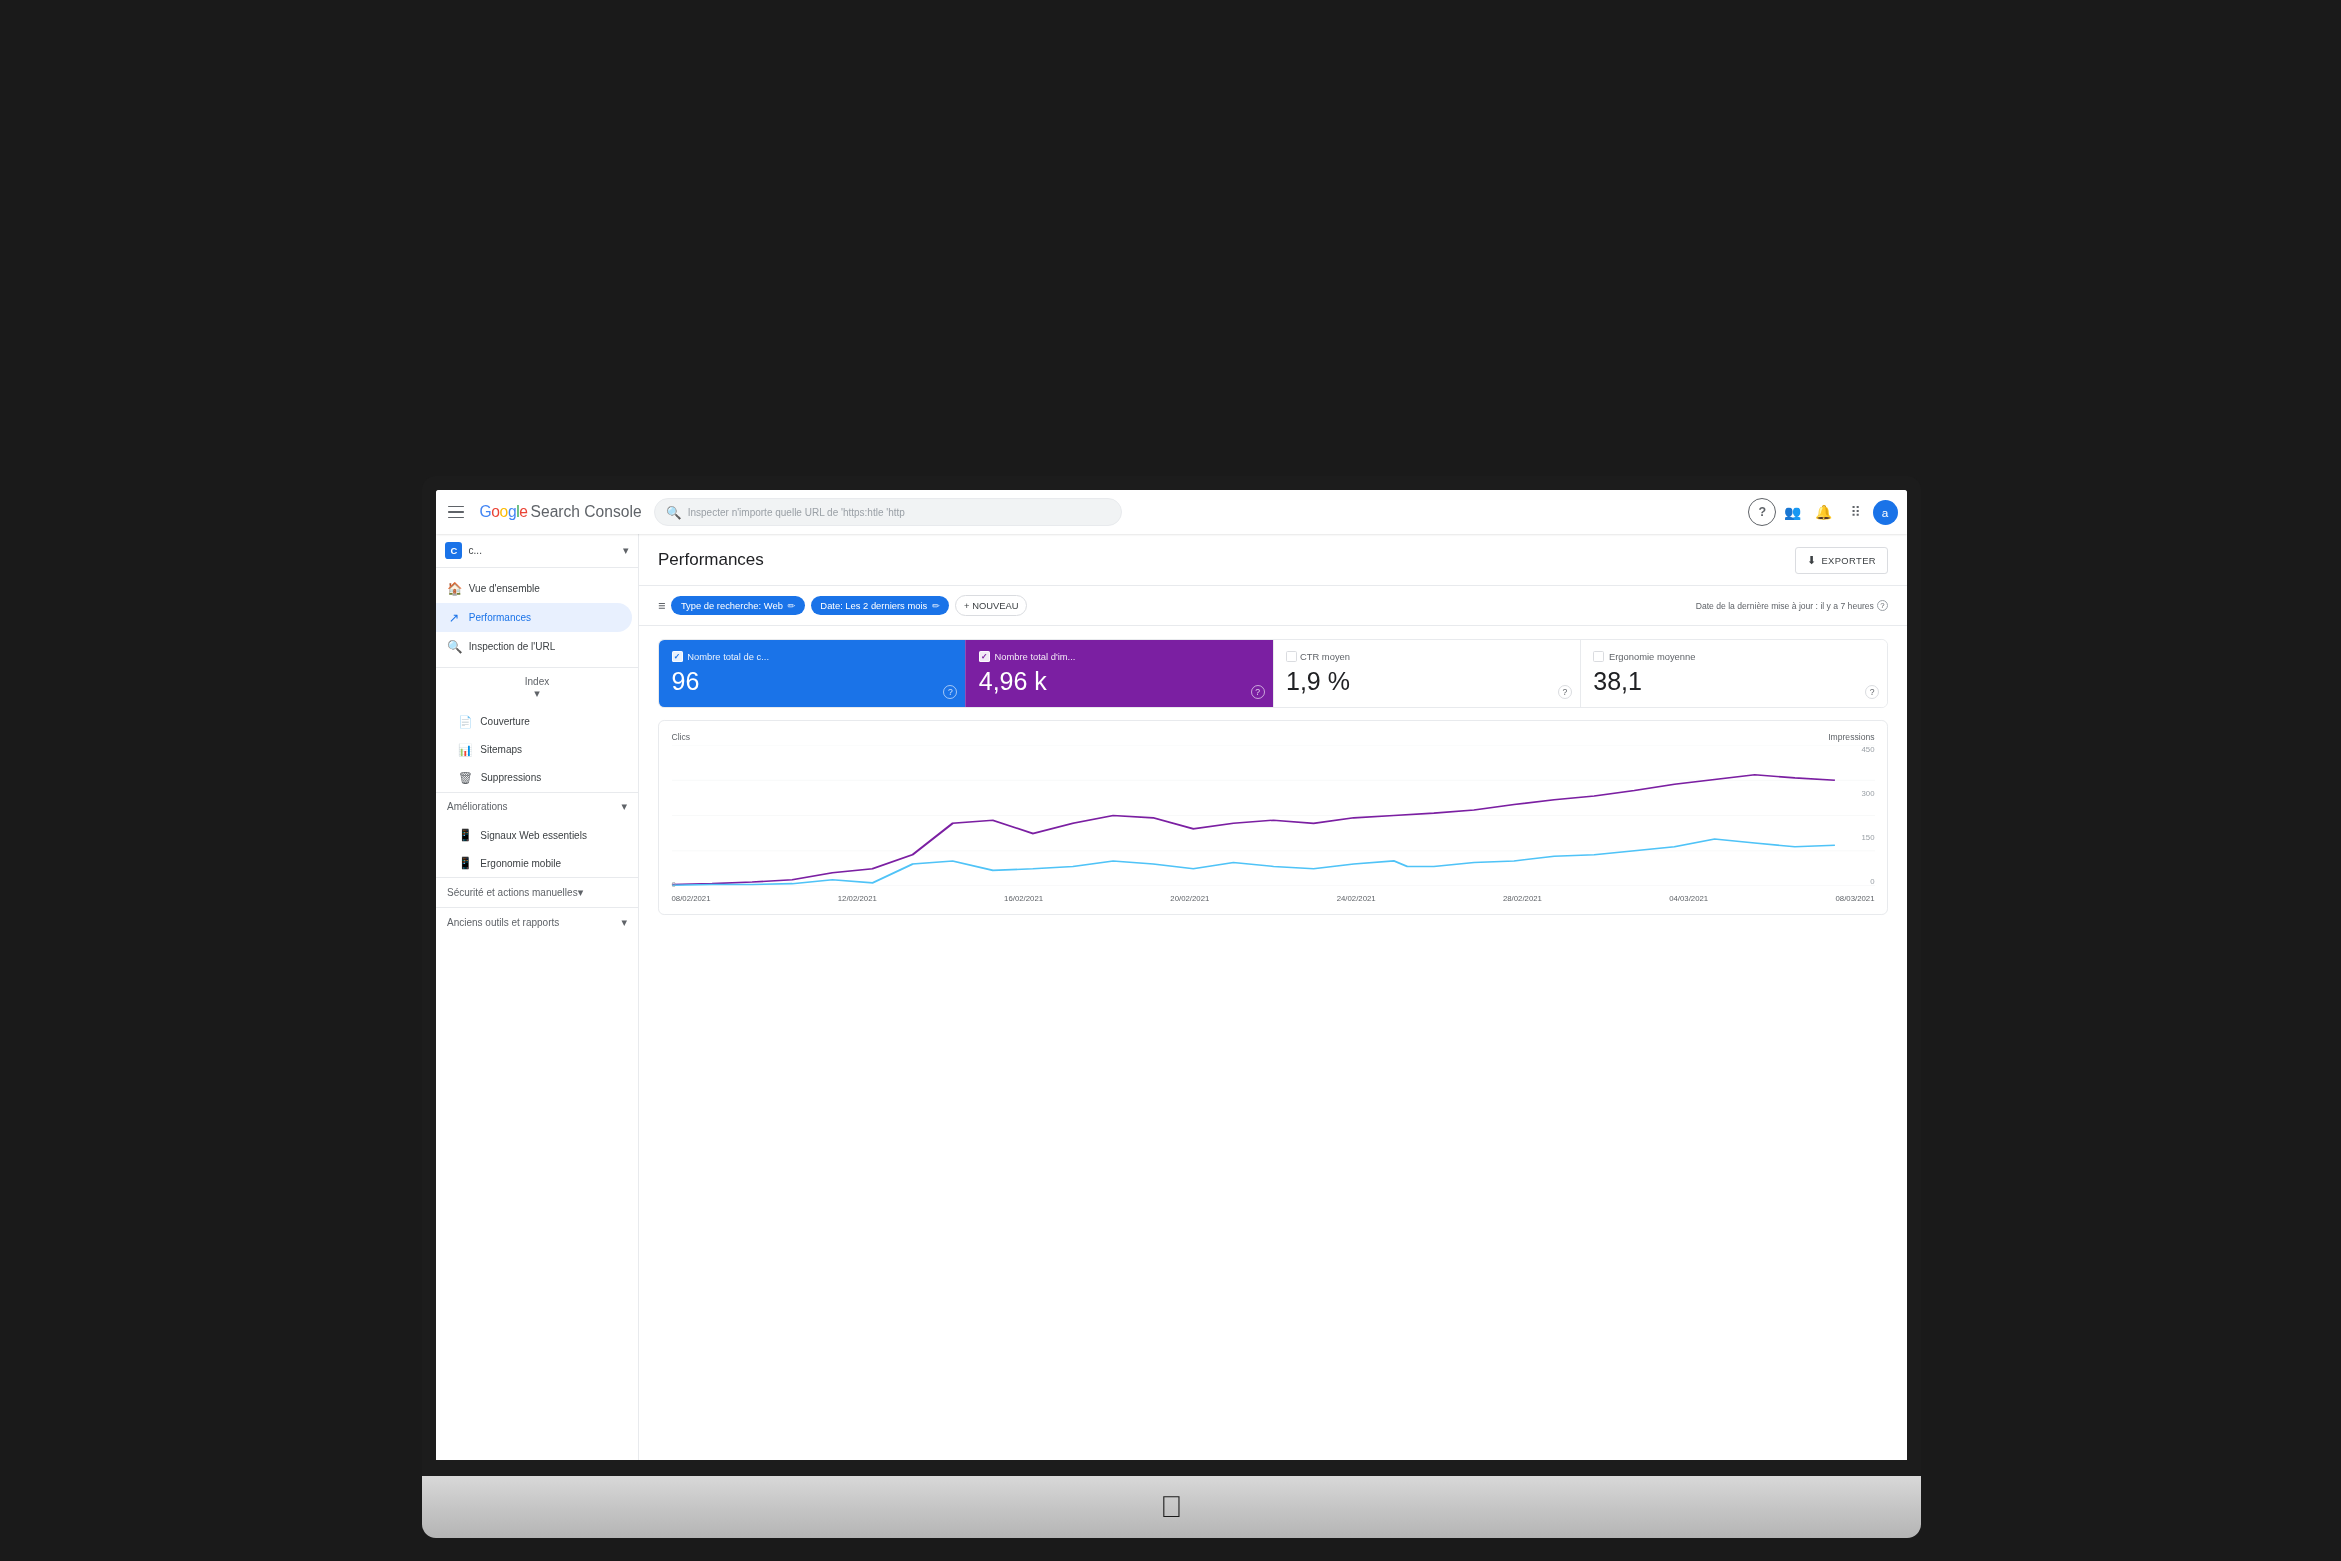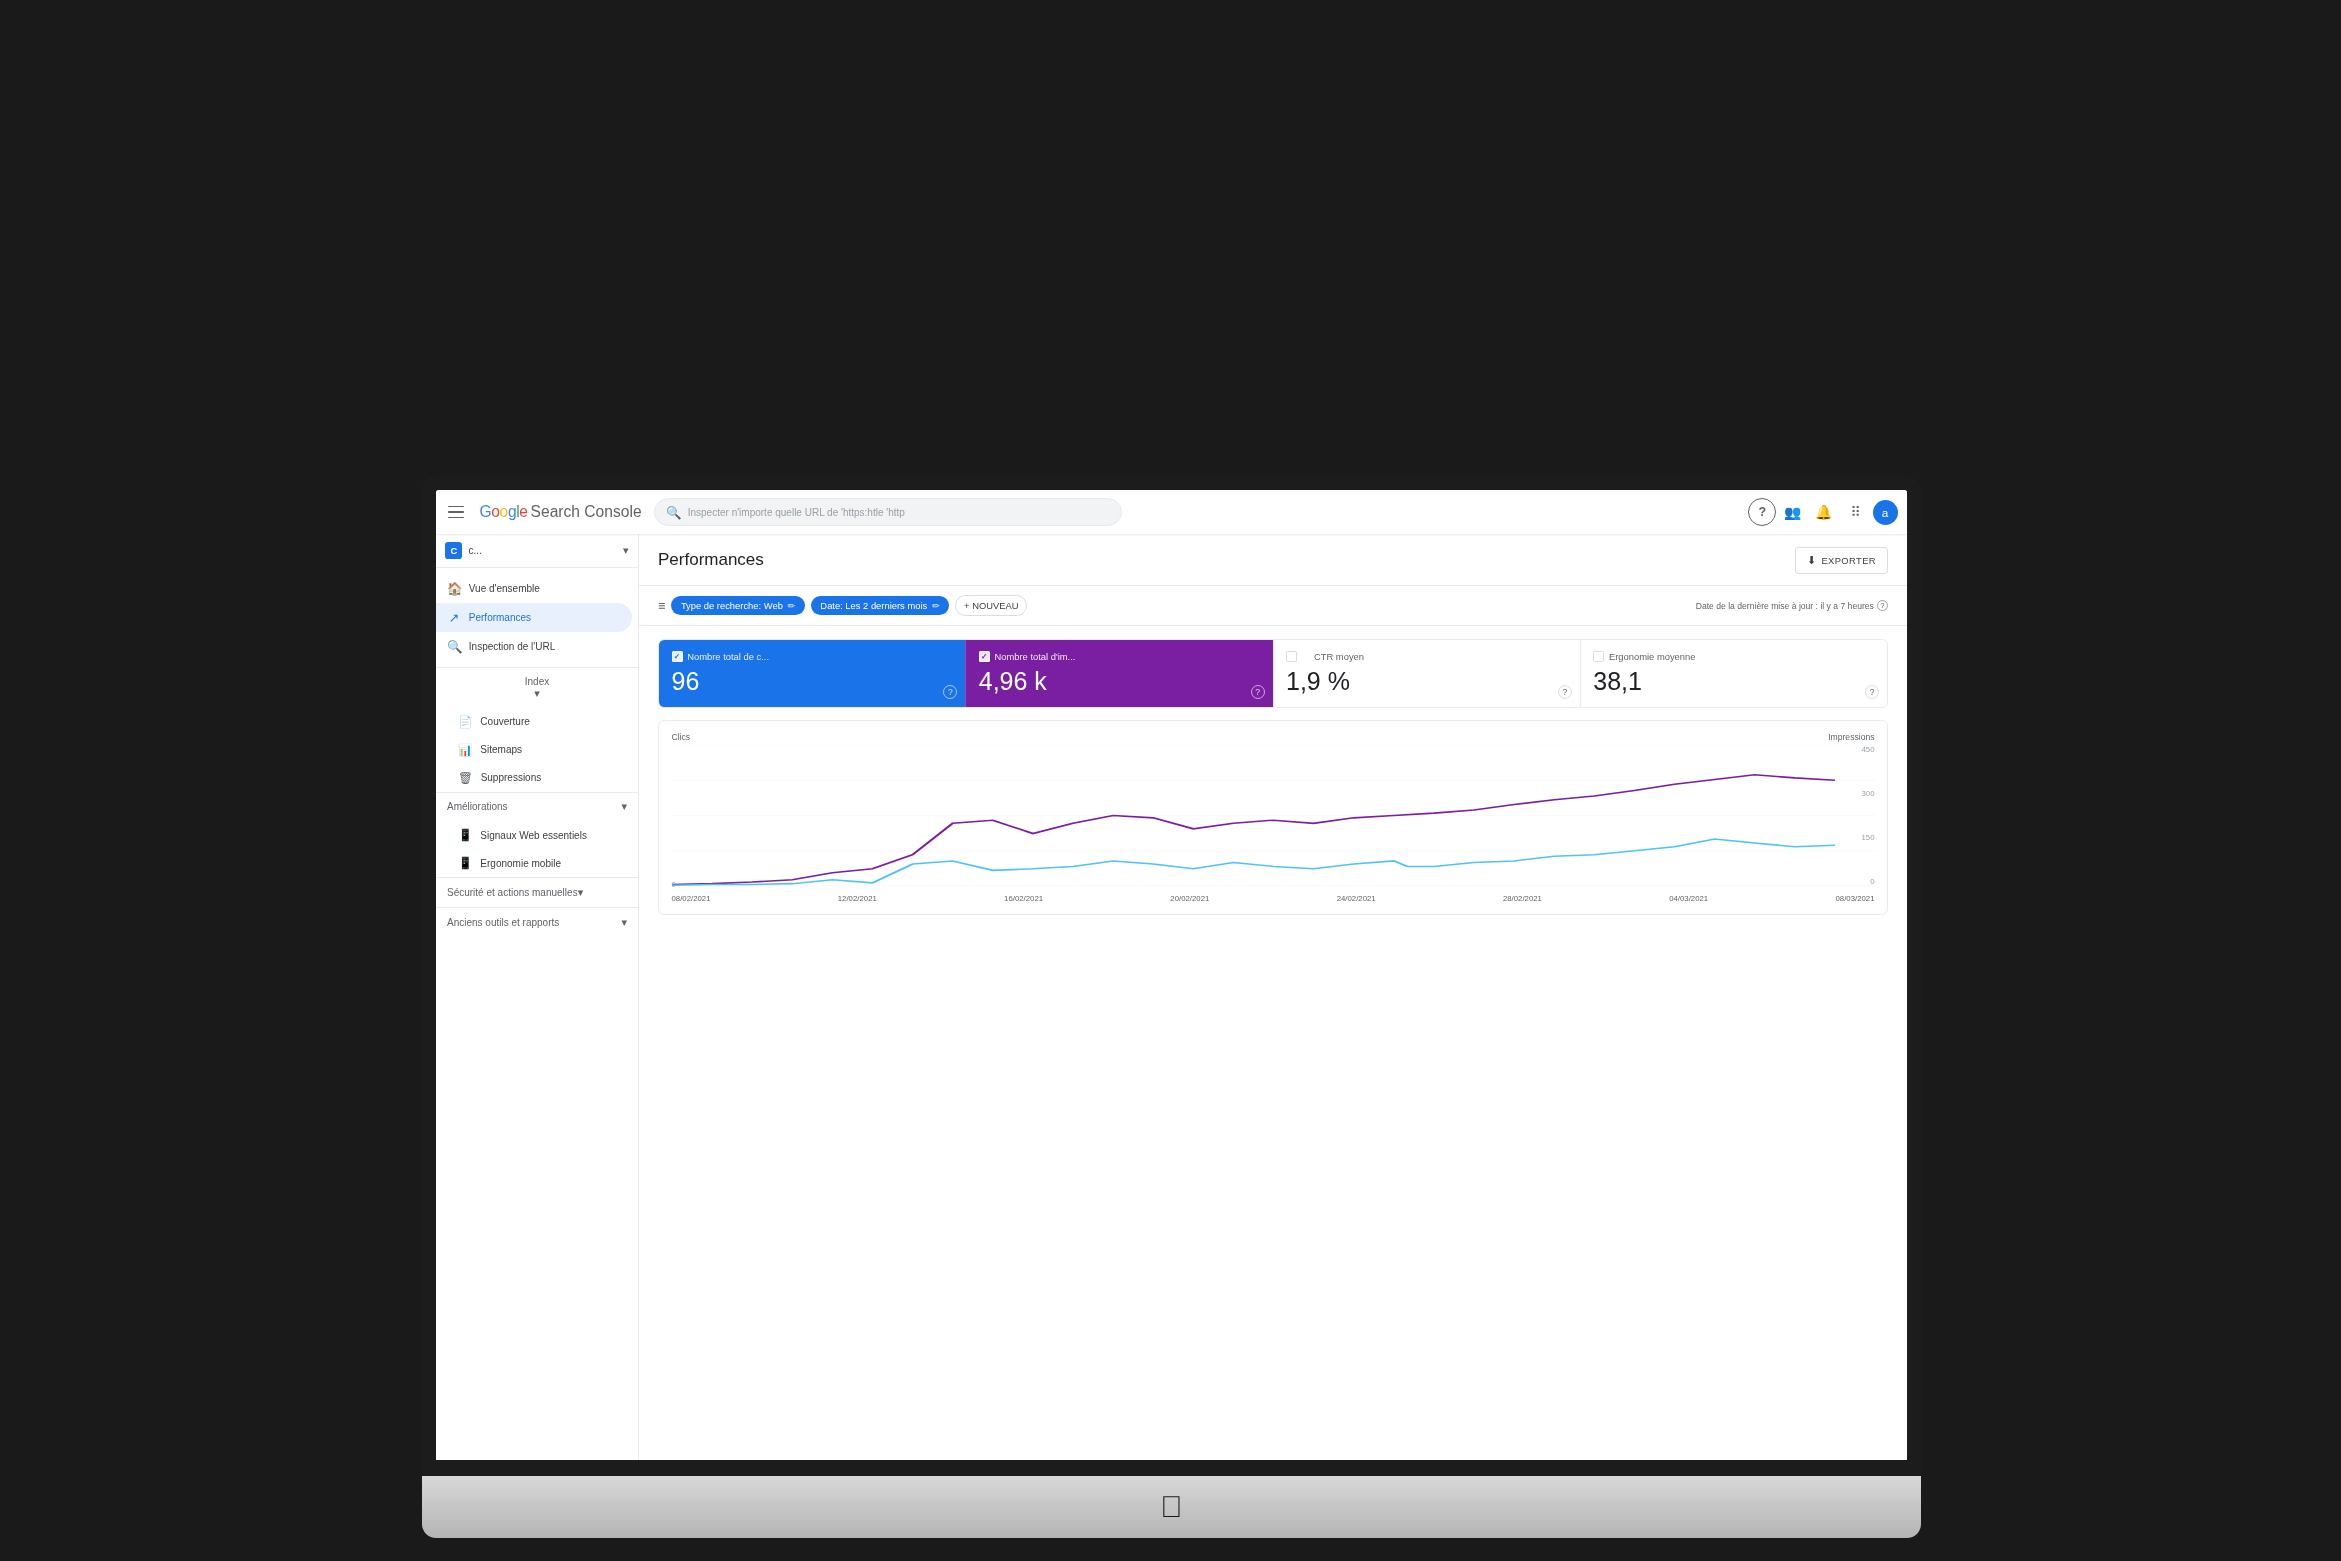--- a/index.html
+++ b/index.html
@@ -218,21 +218,21 @@
                   <div style="width:11px;height:11px;border:1.6px solid rgba(255,255,255,0.8);border-radius:1.6px;background:rgba(255,255,255,0.9);display:flex;align-items:center;justify-content:center;">
                     <span style="color:#7b1fa2;font-size:7.8px;font-weight:900;">✓</span>
                   </div>
                   <span style="font-size:9.4px;color:rgba(255,255,255,0.9);white-space:nowrap;overflow:hidden;text-overflow:ellipsis;">Nombre total d'im...</span>
                 </div>
                 <div style="font-size:25px;font-weight:400;color:#fff;">4,96 k</div>
                 <div style="position:absolute;bottom:7.8px;right:7.8px;width:14px;height:14px;border-radius:50%;border:0.8px solid rgba(255,255,255,0.6);display:flex;align-items:center;justify-content:center;font-size:8.6px;color:rgba(255,255,255,0.8);cursor:pointer;">?</div>
               </div>
 
               <div style="flex:1;padding:11px 12.5px;background:#fff;position:relative;cursor:pointer;border-left:0.8px solid #e8eaed;min-width:0;">
-                <div style="display:flex;align-items:center;gap:17px;margin-bottom:4.7px;">
+                <div style="display:flex;align-items:center;gap:3px;margin-bottom:4.7px;">
                   <div style="width:11px;height:11px;border:1.6px solid #dadce0;border-radius:1.6px;"></div>
                   <span style="font-size:9.4px;color:#5f6368;">CTR moyen</span>
                 </div>
                 <div style="font-size:25px;font-weight:400;color:#202124;">1,9 %</div>
                 <div style="position:absolute;bottom:7.8px;right:7.8px;width:14px;height:14px;border-radius:50%;border:0.8px solid #dadce0;display:flex;align-items:center;justify-content:center;font-size:8.6px;color:#5f6368;cursor:pointer;">?</div>
               </div>
 
               <div style="flex:1;padding:11px 12.5px;background:#fff;position:relative;cursor:pointer;border-left:0.8px solid #e8eaed;min-width:0;">
                 <div style="display:flex;align-items:center;gap:4.7px;margin-bottom:4.7px;">
                   <div style="width:11px;height:11px;border:1.6px solid #dadce0;border-radius:1.6px;"></div>

